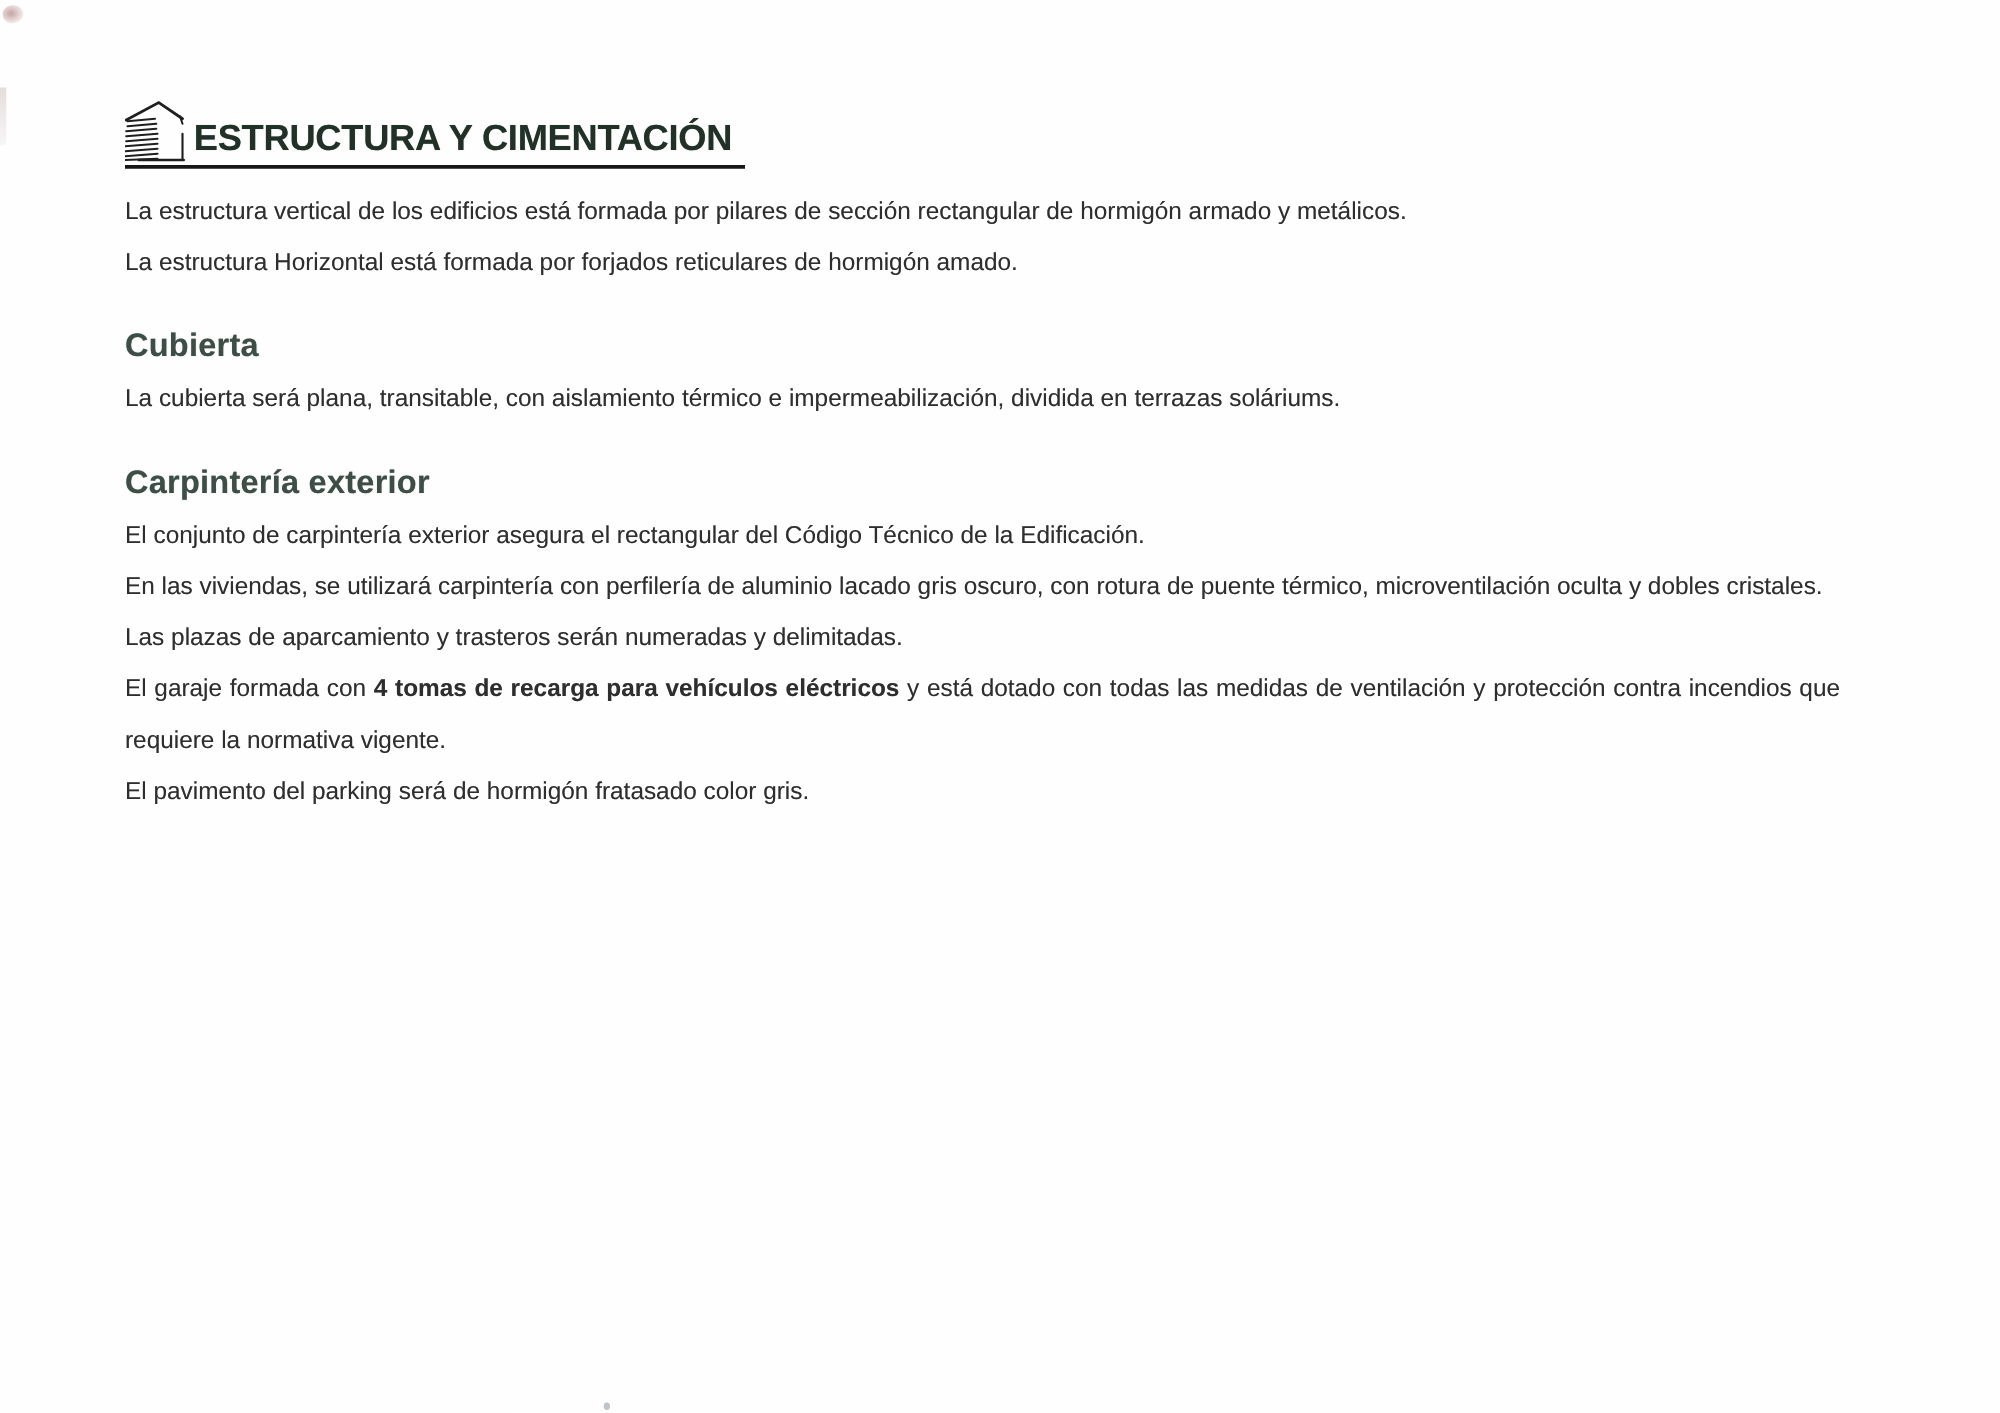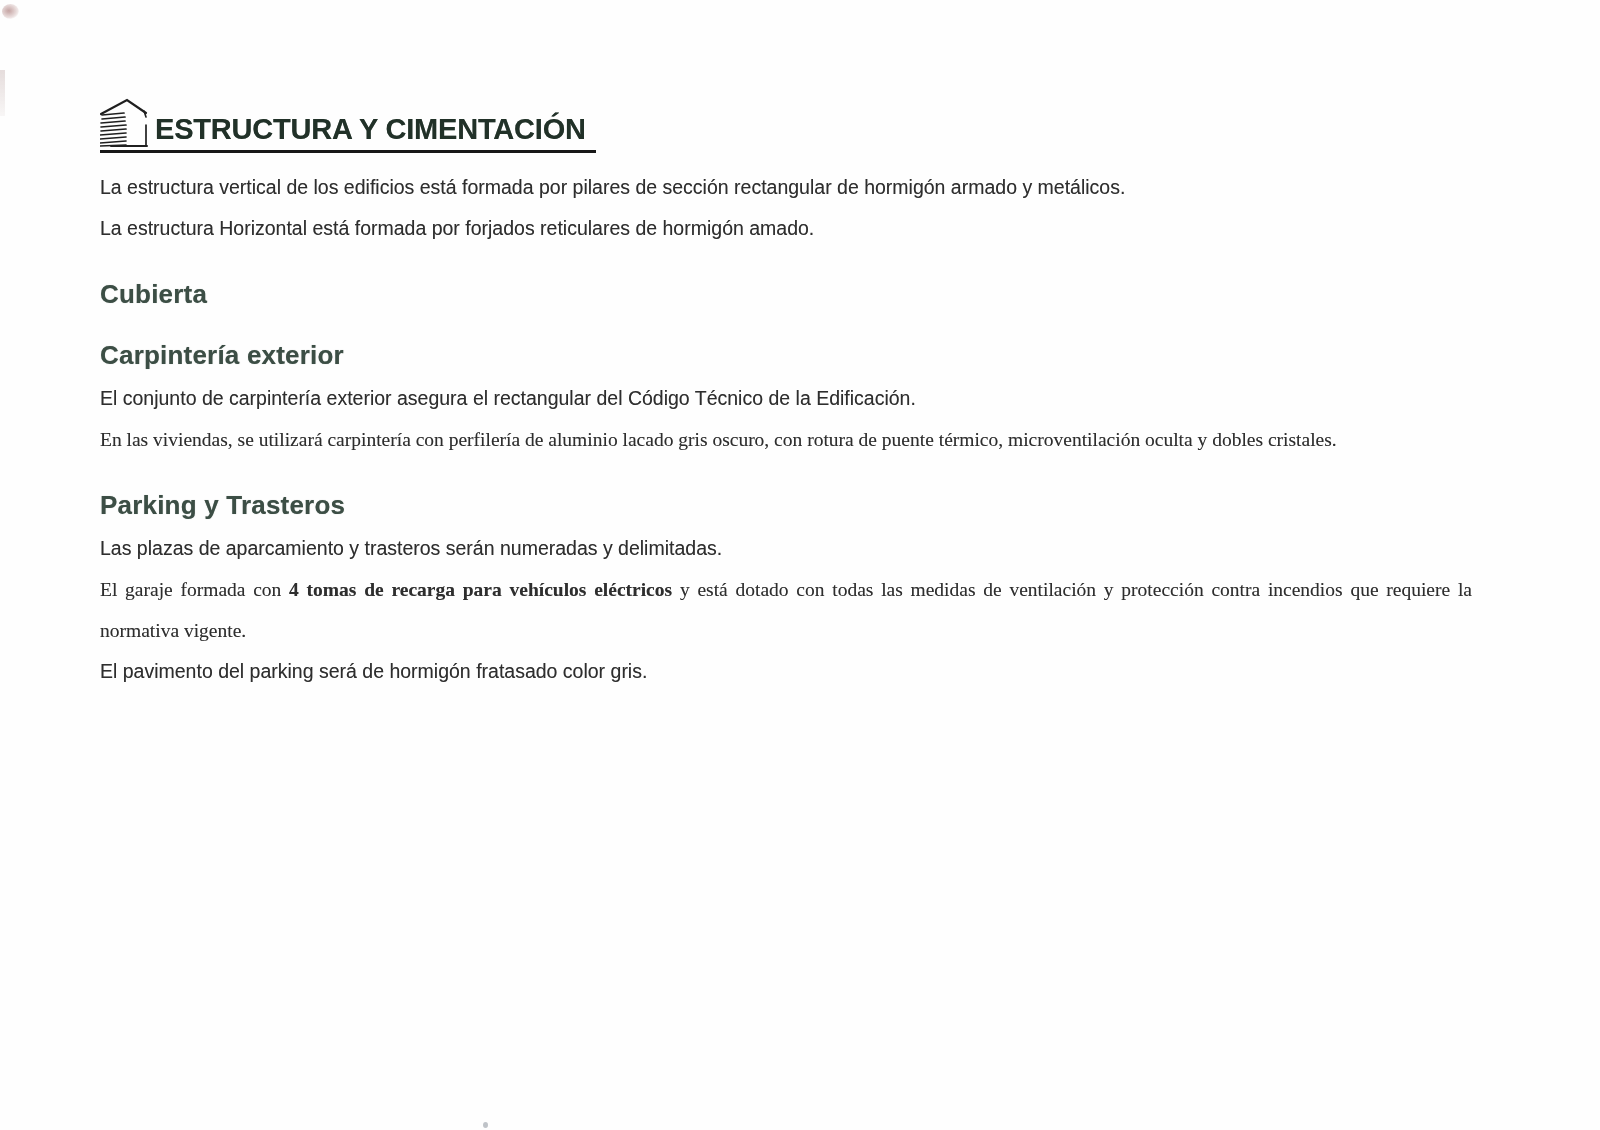--- a/index.html
+++ b/index.html
@@ -35,21 +35,21 @@
     filter:blur(.6px);
   }
   .scan-speck{
     position:absolute;left:483px;top:1122px;width:5px;height:6px;
     background:#8d949d;opacity:.55;border-radius:50%;
     filter:blur(.4px);
   }
   .content{
     position:absolute;
     left:100px;
-    top:96px;
+    top:78px;
     width:1372px;
     color:var(--body-color);
   }
   .title-row{
     display:flex;
     align-items:flex-end;
     gap:7px;
     width:max-content;
     padding:0 10px 4px 0;
     border-bottom:3px solid var(--underline-color);
@@ -68,21 +68,21 @@
     white-space:nowrap;
     line-height:1.1;
   }
   .intro{margin-top:14px;}
   p.body-line{
     margin:0;
     font-size:19.5px;
     line-height:41px;
     text-shadow:0 0 .4px rgba(40,40,40,.35);
   }
-  p.justify{text-align:justify;font-family:Liberation Serif, serif;}
+  p.justify{text-align:justify;}
   h2.section-heading{
     margin:29px 0 7px 0;
     font-size:26px;
     line-height:32px;
     font-weight:bold;
     color:var(--heading-color);
     letter-spacing:.2px;
     text-shadow:0 0 .7px rgba(50,70,60,.5);
   }
   b.inline-bold{font-weight:bold;}
@@ -120,29 +120,29 @@
       <h1 class="doc-title">ESTRUCTURA Y CIMENTACIÓN</h1>
     </div>
 
     <div class="intro">
       <p class="body-line">La estructura vertical de los edificios está formada por pilares de sección rectangular de hormigón armado y metálicos.</p>
       <p class="body-line">La estructura Horizontal está formada por forjados reticulares de hormigón amado.</p>
     </div>
 
     <section>
       <h2 class="section-heading">Cubierta</h2>
+      <p class="body-line">La cubierta será plana, transitable, con aislamiento térmico e impermeabilización, dividida en terrazas soláriums.</p>
     </section>
 
     <section>
       <h2 class="section-heading">Carpintería exterior</h2>
       <p class="body-line">El conjunto de carpintería exterior asegura el rectangular del Código Técnico de la Edificación.</p>
       <p class="body-line justify">En las viviendas, se utilizará carpintería con perfilería de aluminio lacado gris oscuro, con rotura de puente térmico, microventilación oculta y dobles cristales.</p>
     </section>
 
     <section>
-      <h2 class="section-heading">Parking y Trasteros</h2>
       <p class="body-line">Las plazas de aparcamiento y trasteros serán numeradas y delimitadas.</p>
       <p class="body-line justify"><span>El garaje formada con </span><b class="inline-bold">4 tomas de recarga para vehículos eléctricos</b><span> y está dotado con todas las medidas de ventilación y protección contra incendios que requiere la normativa vigente.</span></p>
       <p class="body-line">El pavimento del parking será de hormigón fratasado color gris.</p>
     </section>
 
   </div>
 </div>
 
 </body></html>

